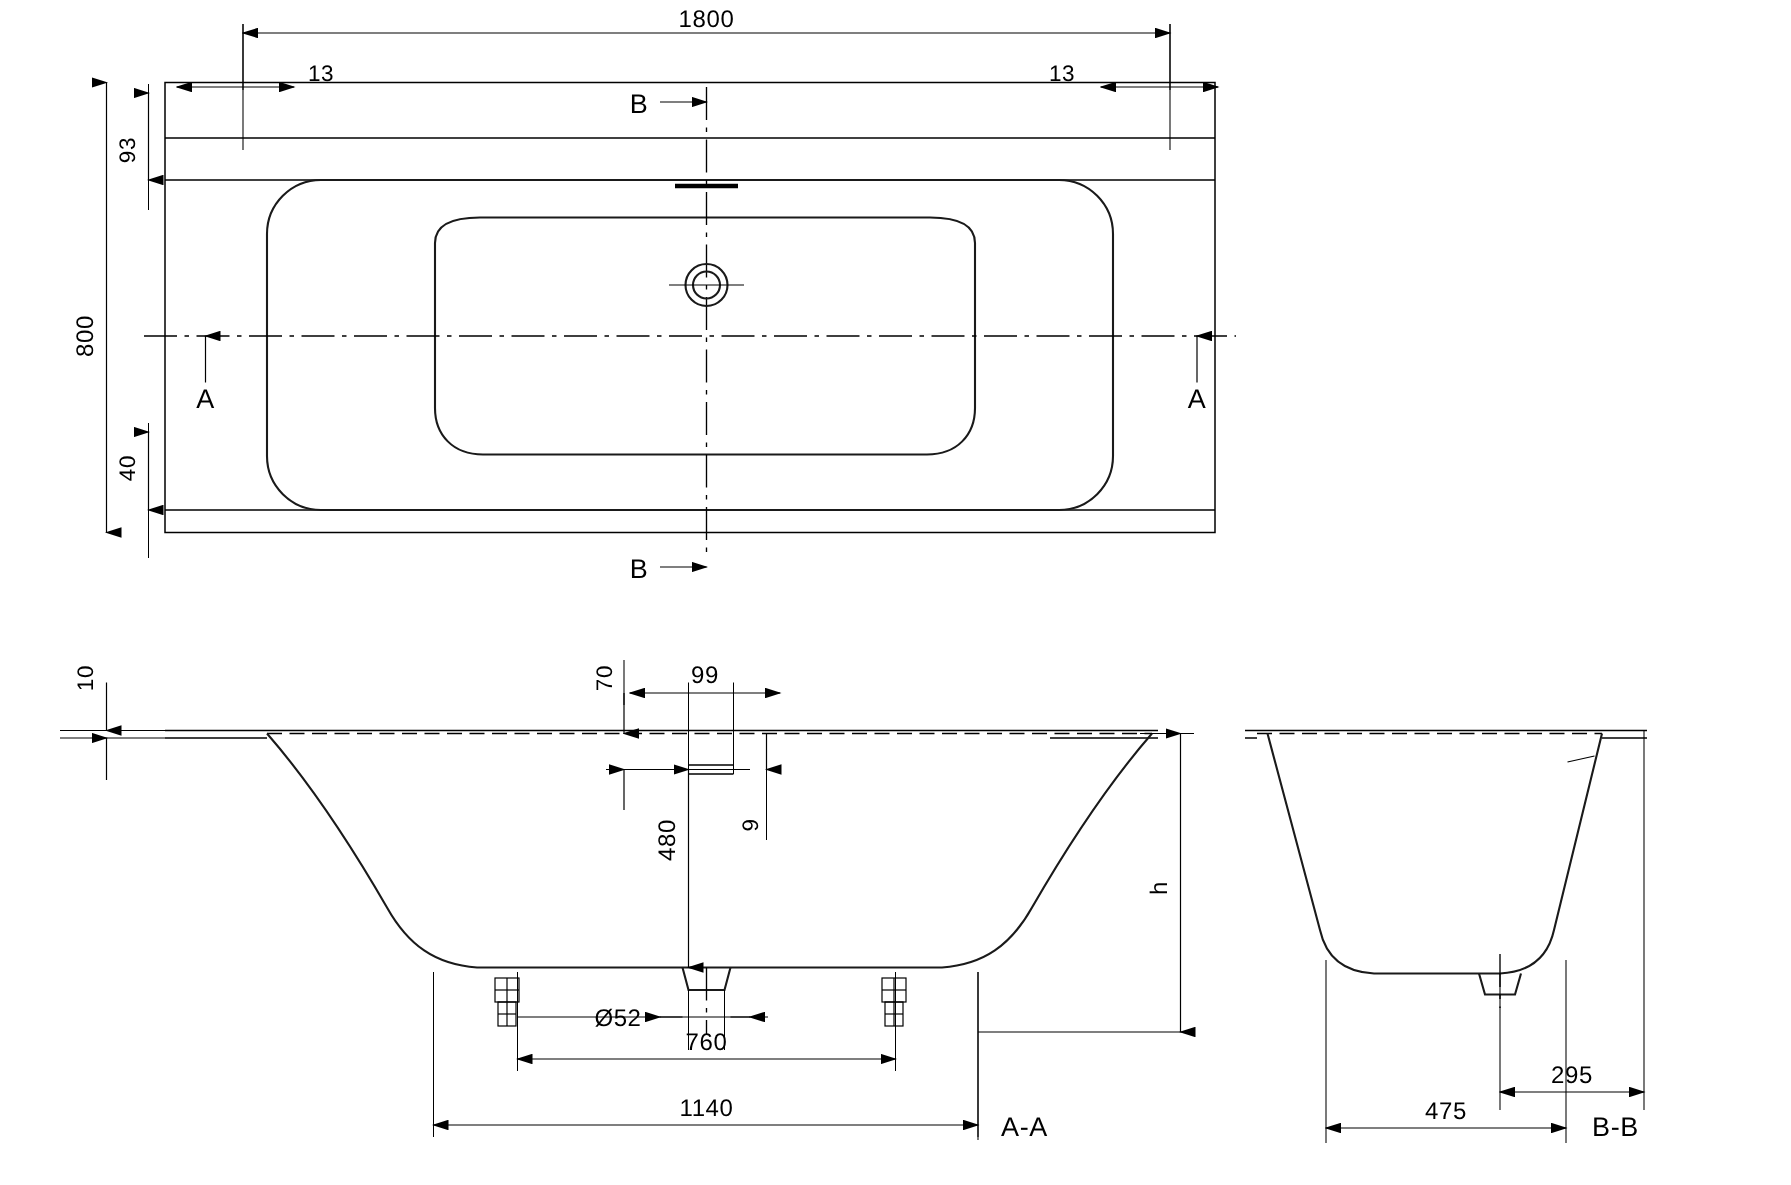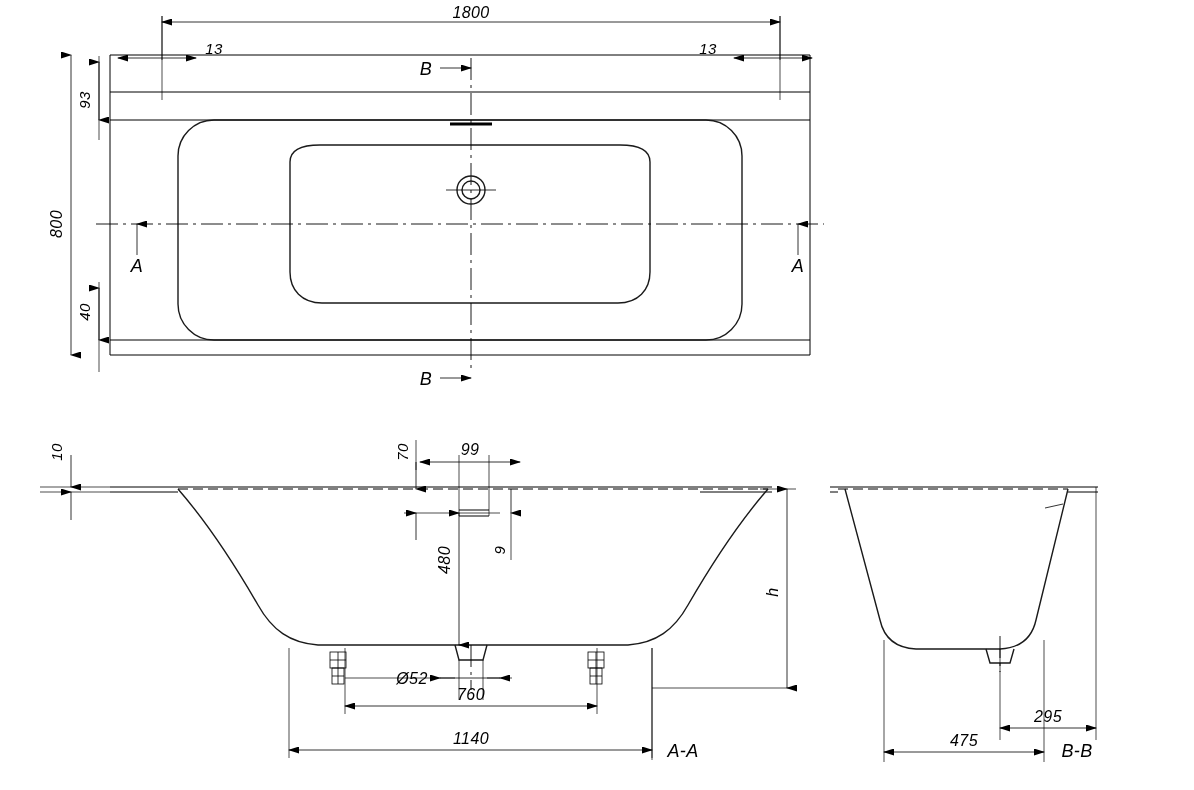--- a/index.html
+++ b/index.html
@@ -12,21 +12,20 @@
     width: 1194px;
     height: 790px;
     font-family: "Liberation Sans", sans-serif;
     overflow: hidden;
   }
   #drawing-root {
     position: relative;
     width: 1194px;
     height: 790px;
     background: #ffffff;
-    font-style: italic;
   }
   svg#cad {
     display: block;
     width: 1194px;
     height: 790px;
   }
   .ln   { stroke: #000000; stroke-width: 1; fill: none; vector-effect: non-scaling-stroke; }
   .thin { stroke: #000000; stroke-width: 0.8; fill: none; }
   .obj  { stroke: #1a1a1a; stroke-width: 1.4; fill: none; }
   .dash { stroke: #000000; stroke-width: 1; fill: none; stroke-dasharray: 10 5; }

